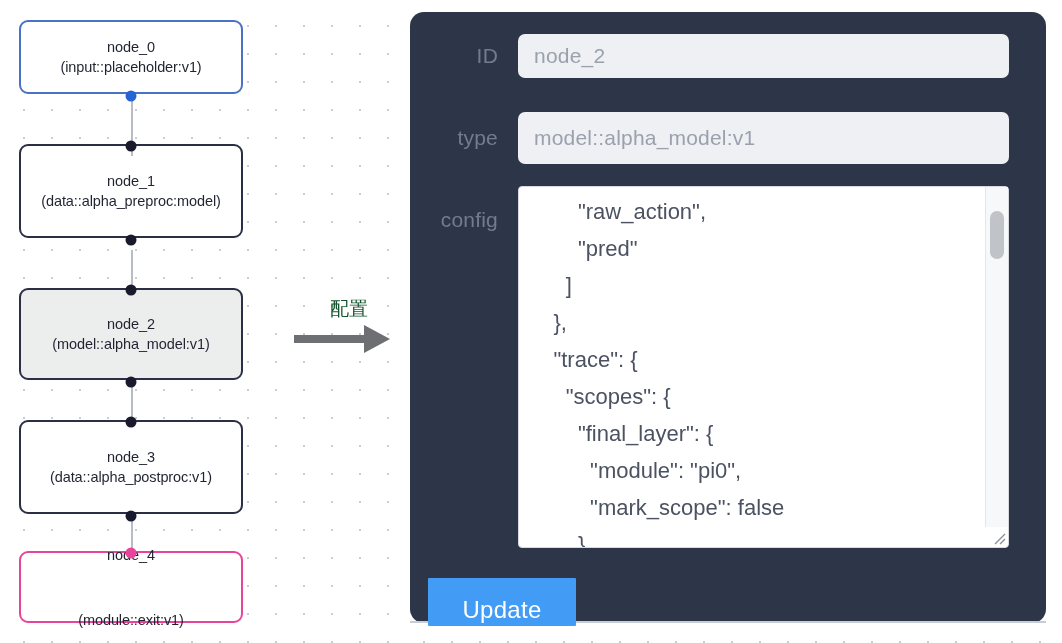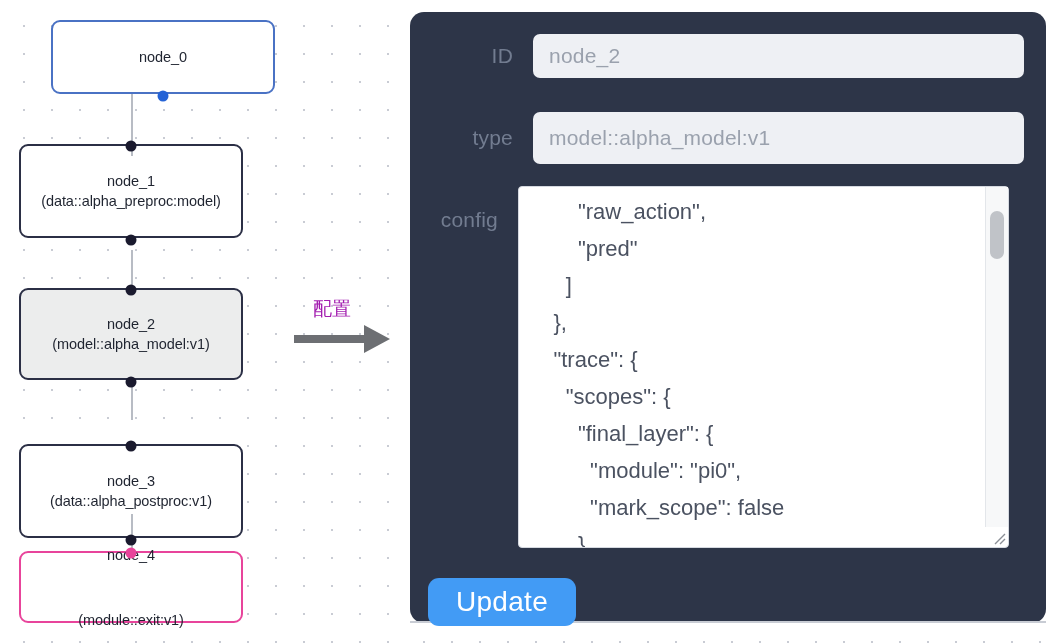--- a/index.html
+++ b/index.html
@@ -52,21 +52,21 @@
     text-align: center;
     display: flex;
     flex-direction: column;
     align-items: center;
     justify-content: center;
     padding: 4px 8px;
     letter-spacing: -0.1px;
   }
   .node .nline { display: block; white-space: pre-wrap; word-break: break-all; }
 
-  .node.blue  { border-color: #4a72c4; margin-left: 32px; }
+  .node.blue  { border-color: #4a72c4; }
   .node.pink  { border-color: #e8449b; gap: 45px; }
   .node.sel   { background: #eceded; border-color: #2b2f45; border-width: 2.5px; }
 
   
   .handle {
     position: absolute;
     width: 11px; height: 11px;
     border-radius: 50%;
     background: #1a1a2e;
     left: 50%;
@@ -88,22 +88,22 @@
   #arrow-group {
     position: absolute;
     left: 292px;
     top: 296px;
     width: 105px;
     height: 66px;
     z-index: 5;
   }
   #arrow-label {
     font-size: 19px;
-    color: #a21caf;
-    text-align: center;
+    color: #14532d;
+    text-align: right;
     width: 72px;
     margin-left: 4px;
     line-height: 24px;
     font-family: "DejaVu Sans", "Liberation Sans", sans-serif;
   }
 
   
   #panel {
     position: absolute;
     left: 410px;
@@ -121,21 +121,20 @@
     left: 410px; top: 621px;
     width: 636px; height: 1.5px;
     background: #c8ccd4;
     z-index: 7;
   }
 
   .field-row {
     position: absolute;
     display: flex;
     align-items: center;
-    margin-left: 15px;
   }
   .field-label {
     color: #727c90;
     font-size: 21px;
     width: 108px;
     text-align: right;
     padding-right: 20px;
     box-sizing: border-box;
     letter-spacing: 0.2px;
     user-select: none;
@@ -213,64 +212,65 @@
   }
 
   #update-button {
     position: absolute;
     left: 428px;
     top: 578px;
     width: 148px;
     height: 48px;
     background: #429bf5;
     border: none;
-    border-radius: 11px;
+    border-radius: 1px;
     color: #ffffff;
-    font-size: 28px;
+    font-size: 24px;
     font-family: "Liberation Sans", "DejaVu Sans", sans-serif;
     letter-spacing: 0.3px;
     cursor: pointer;
     z-index: 8;
     text-align: center;
     line-height: 48px;
-    padding: 0;
+    padding: 8px;
   }
 </style>
 </head>
 <body>
 
 <div id="canvas-right-strip"></div>
 
 <div id="canvas">
 
   <div class="edge" style="top:94px;height:62px;"></div>
   <div class="edge" style="top:250px;height:38px;"></div>
   <div class="edge" style="top:380px;height:40px;"></div>
   <div class="edge" style="top:514px;height:37px;"></div>
 
   <div class="node blue" style="top:20px;height:74px;">
     <span class="nline">node_0</span>
+    <span class="nline">(input::placeholder:v1)</span>
     <span class="handle blue" style="top:74px;"></span>
   </div>
 
   <div class="node" style="top:144px;height:94px;">
     <span class="nline">node_1</span>
     <span class="nline">(data::alpha_preproc:model)</span>
     <span class="handle" style="top:0px;"></span>
     <span class="handle" style="top:94px;"></span>
   </div>
 
   <div class="node sel" style="top:288px;height:92px;">
     <span class="nline">node_2</span>
     <span class="nline">(model::alpha_model:v1)</span>
     <span class="handle" style="top:0px;"></span>
     <span class="handle" style="top:92px;"></span>
   </div>
 
-  <div class="node" style="top:444px;height:94px;">
+  <div class="node" style="top:420px;height:94px;">
     <span class="nline">node_3</span>
     <span class="nline">(data::alpha_postproc:v1)</span>
     <span class="handle" style="top:0px;"></span>
     <span class="handle" style="top:94px;"></span>
   </div>
 
   <div class="node pink" style="top:551px;height:72px;">
     <span class="nline">node_4</span>
     <span class="nline">(module::exit:v1)</span>
     <span class="handle pink" style="top:0px;"></span>

